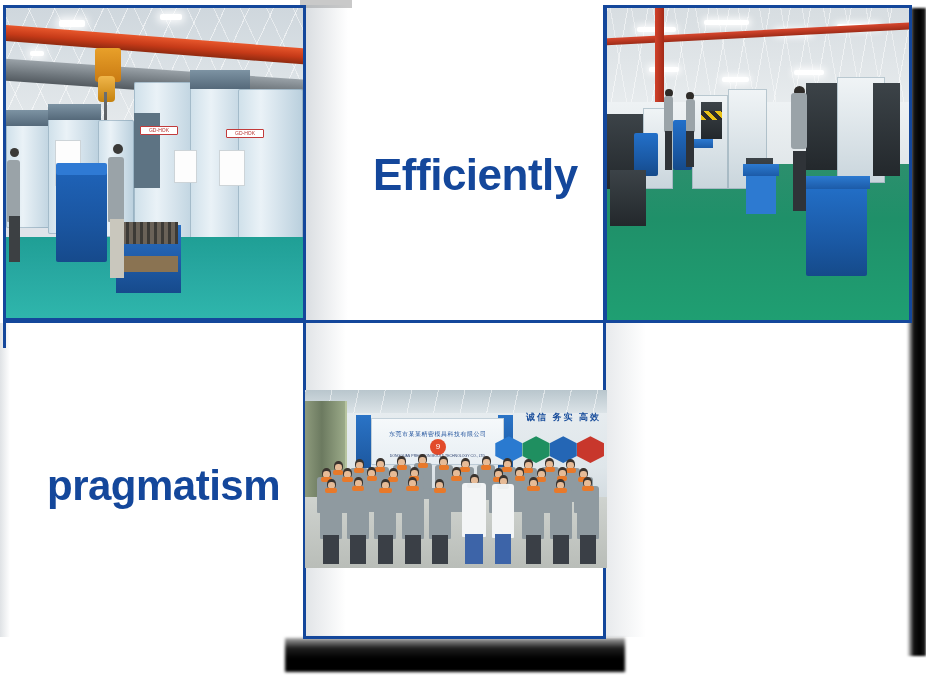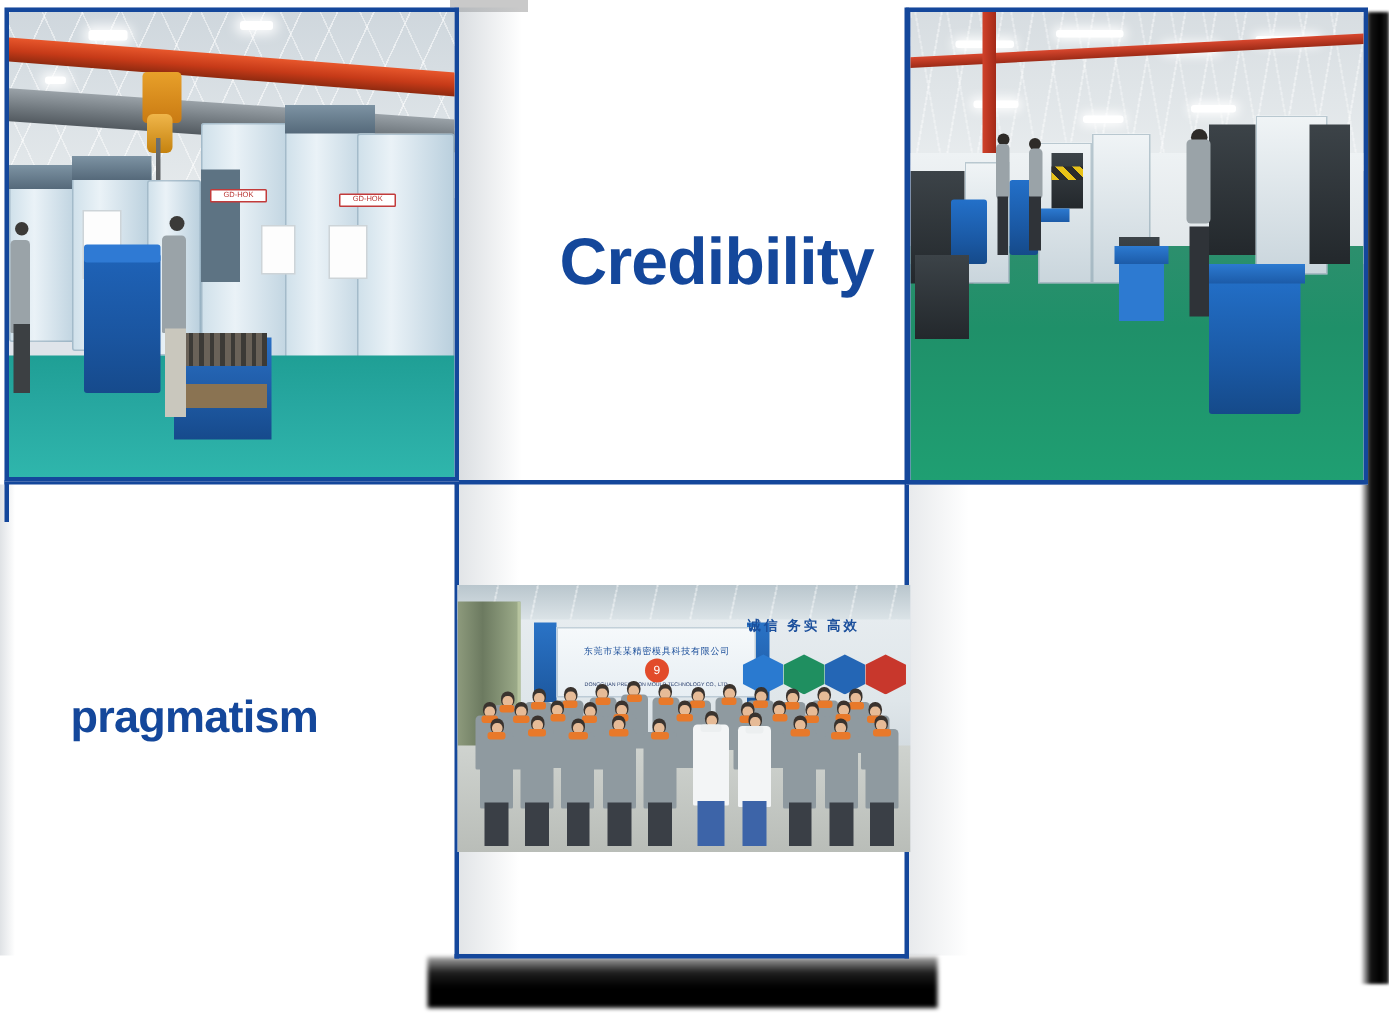--- a/index.html
+++ b/index.html
@@ -214,21 +214,21 @@
   #photo-team .banner .en {
     position:absolute; left:6%; top:76%; width:88%; text-align:center;
     font-size:3.5px; color:#2a3f6e; white-space:nowrap; overflow:hidden;
   }
   #photo-team .bluepanel {
     position:absolute; top:14%; width:5%; height:30%;
     background:linear-gradient(to bottom,#2a73c6,#1d589f);
   }
   #photo-team .slogan {
     position:absolute; right:2%; top:12%; width:34%; height:12%;
-    color:#1b4f9c; font-size:9px; font-weight:bold; text-align:left;
+    color:#1b4f9c; font-size:9px; font-weight:bold; text-align:right;
     letter-spacing:2px; white-space:nowrap; overflow:hidden;
   }
   #photo-team .badge {
     position:absolute; top:26%; width:9%; height:15%;
     clip-path: polygon(50% 0,100% 26%,100% 74%,50% 100%,0 74%,0 26%);
     font-size:4px; color:#fff; text-align:center; line-height:1.6;
   }
   #photo-team .doorframe {
     position:absolute; left:0; top:6%; width:14%; height:60%;
     background:linear-gradient(to right,#8d9a7c,#6c7a60 40%,#9fae8c 100%);
@@ -249,21 +249,21 @@
   #photo-team .p.white .pants { background:#3d64a8; }
 
   
   .word {
     position: absolute;
     color: #14479B;
     font-weight: bold;
     white-space: nowrap;
   }
   #word-credibility { left: 373px; top: 150px; font-size: 44px; letter-spacing: -0.5px; }
-  #word-pragmatism  { left: 47px;  top: 462px; font-size: 30px; letter-spacing: -0.5px; }
+  #word-pragmatism  { left: 47px;  top: 462px; font-size: 42px; letter-spacing: -0.5px; }
   #word-efficiently { left: 676px; top: 462px; font-size: 42px; letter-spacing: -0.5px; }
 
   
   .cell-soft-tl { position:absolute; left:306px; top:5px;  width:42px; height:316px;
     background:linear-gradient(to right, rgba(150,160,170,0.35), rgba(255,255,255,0)); }
   .cell-soft-bl { position:absolute; left:306px; top:323px; width:40px; height:314px;
     background:linear-gradient(to right, rgba(150,160,170,0.28), rgba(255,255,255,0)); }
   .cell-soft-br { position:absolute; left:606px; top:323px; width:40px; height:314px;
     background:linear-gradient(to right, rgba(150,160,170,0.22), rgba(255,255,255,0)); }
   .cell-soft-l  { position:absolute; left:0px;   top:323px; width:10px; height:314px;
@@ -624,16 +624,16 @@
       <div class="p" style="left:90%;top:49%; width:22px; height:49%;">
           <i class="head"></i>
           <i class="face"></i>
           <i class="shirt"></i>
           <i class="collar"></i>
           <i class="pants"></i>
         </div>
     </div>
   </div>
 
-  <div class="word" id="word-credibility">Credibility</div>
+  <div class="word" id="word-credibility">Efficiently</div>
   <div class="word" id="word-pragmatism">pragmatism</div>
 
 </div>
 
 </body></html>

